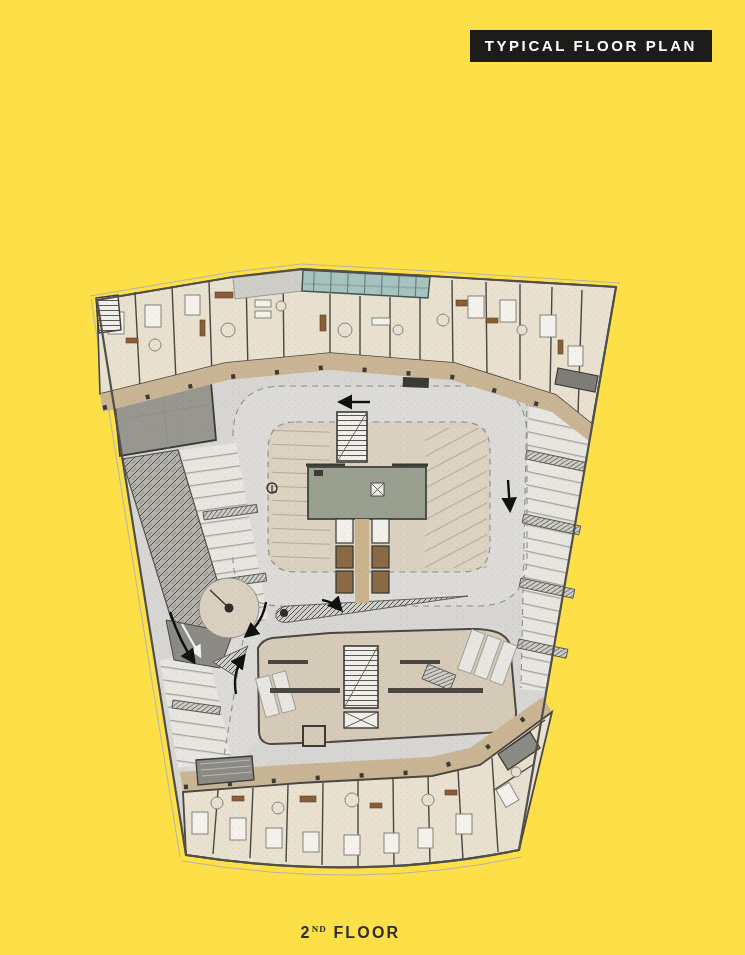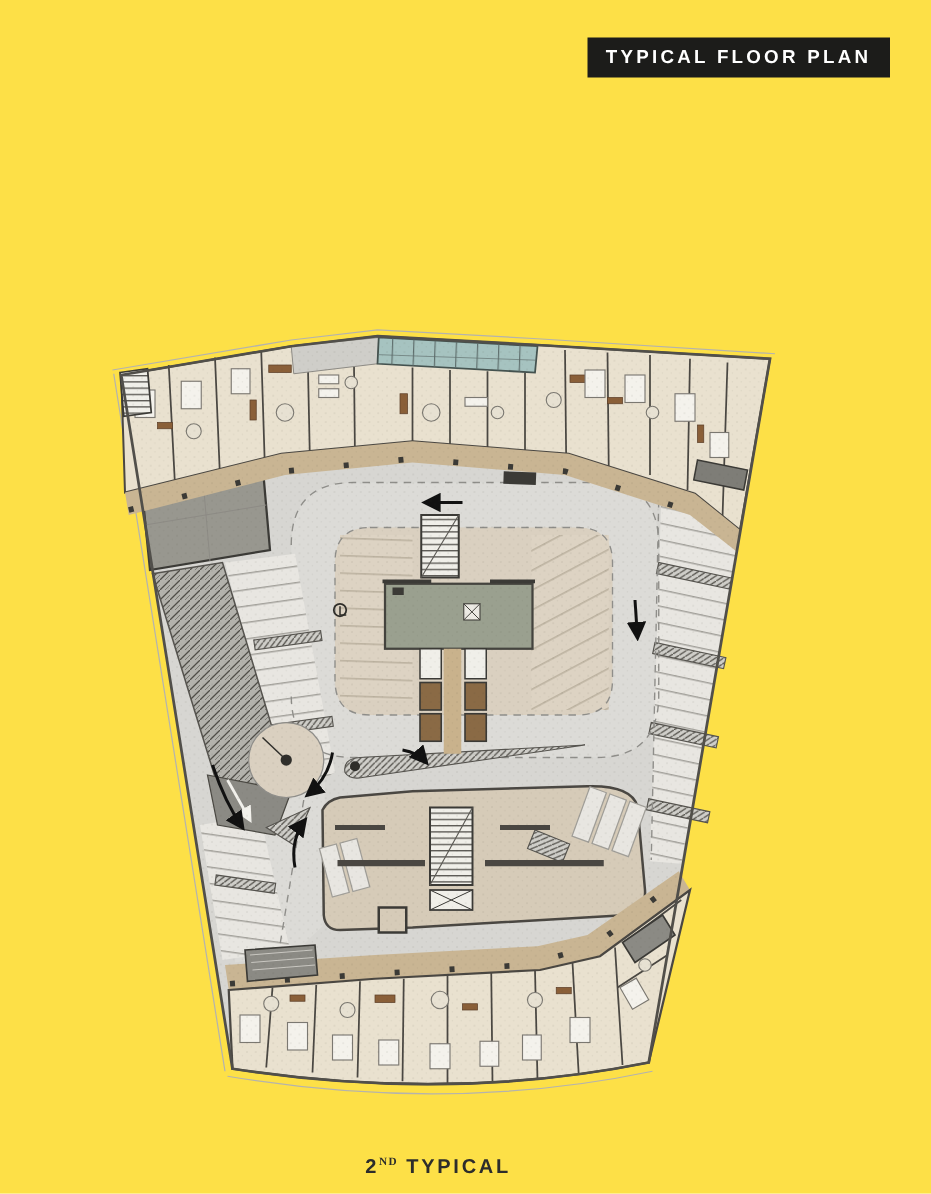--- a/index.html
+++ b/index.html
@@ -308,16 +308,16 @@
       <path d="M498,754 L530,732 L540,748 L508,770 Z" fill="#8b8a84" stroke="#3b3a36" stroke-width="1.3"></path>
     </g>
 
     <path d="M97,300 L233,277 L302,269 L430,276 L616,287 L519,850 Q360,882 186,855 Z" fill="url(#speck)"></path>
 
     <path d="M97,300 L233,277 L302,269 L430,276 L616,287 L519,850 Q360,882 186,855 Z" fill="none" stroke="#514f4a" stroke-width="2.2"></path>
   </svg>
 
   <div class="caption">
     <span>2</span><sup>ND</sup>
-    <span>TYPICAL</span>
+    <span>FLOOR</span>
   </div>
 
 </div>
 
 </body></html>

